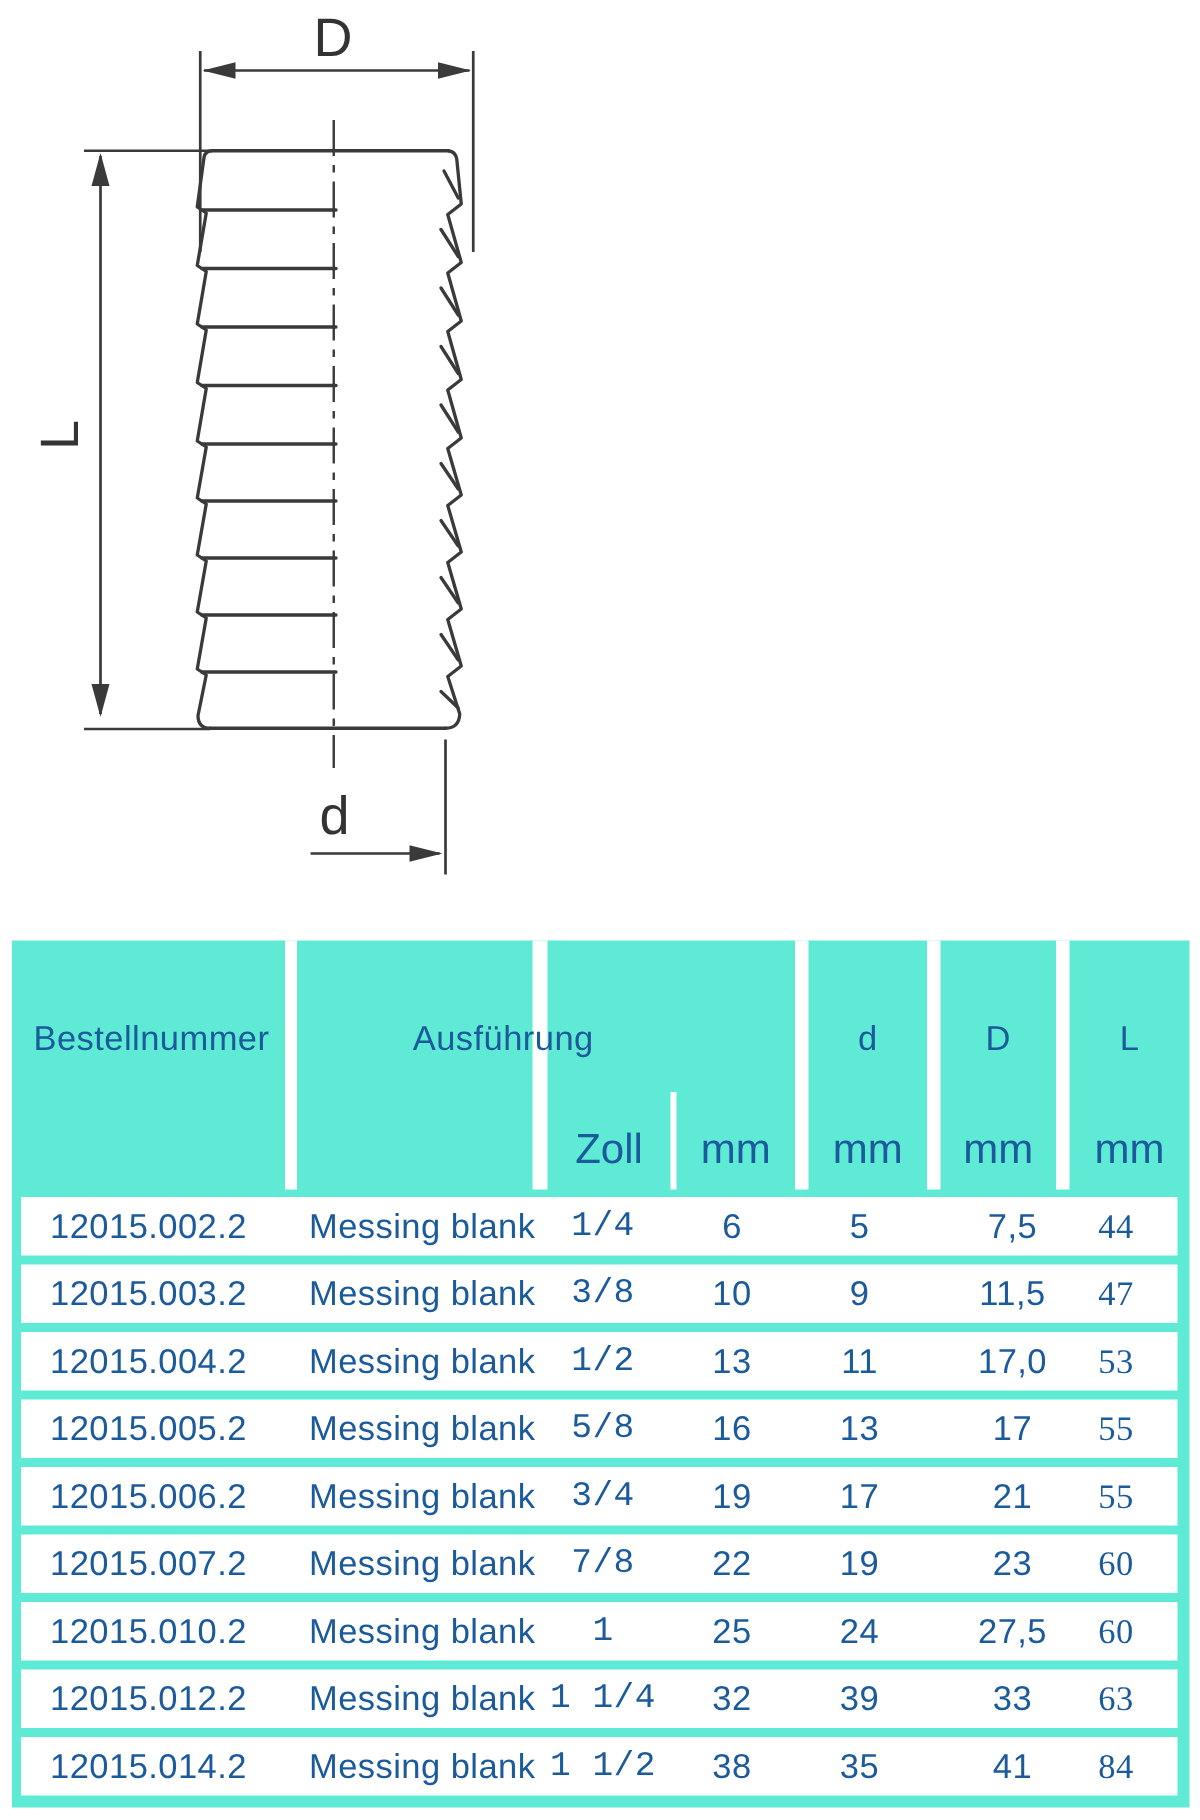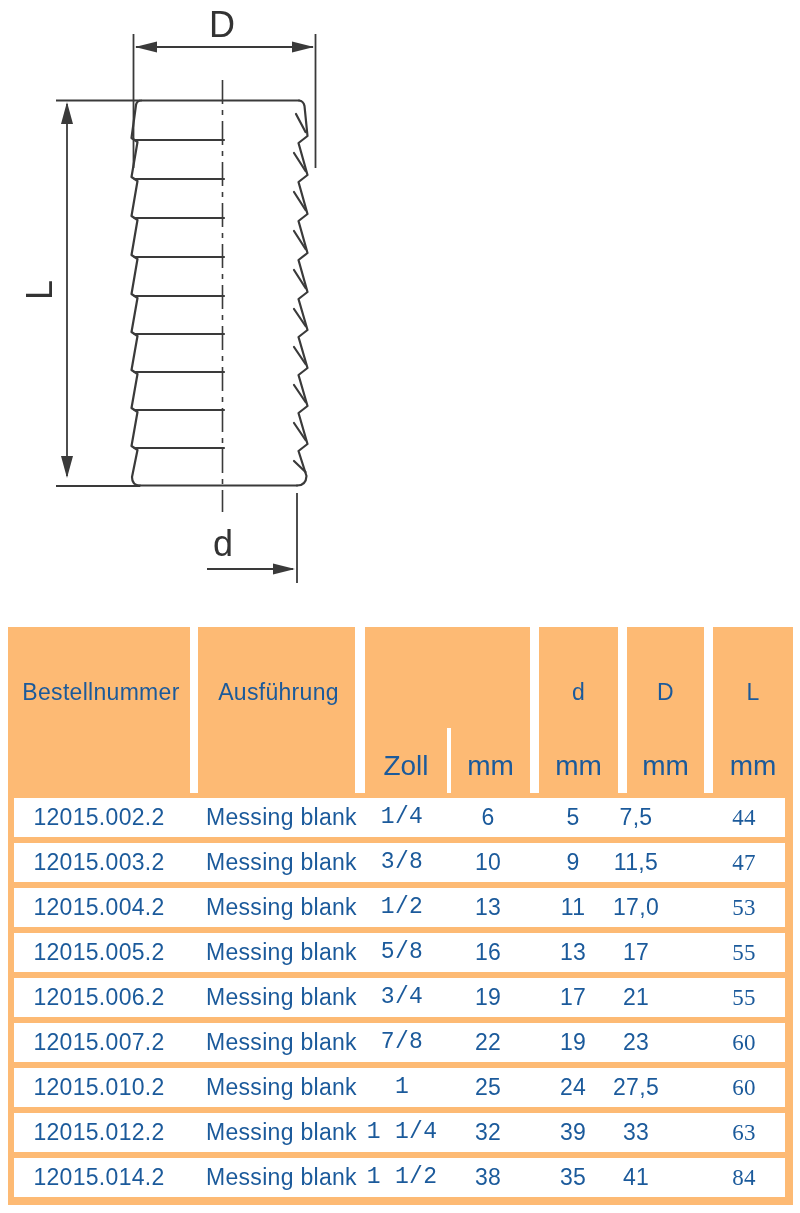--- a/index.html
+++ b/index.html
@@ -1,39 +1,39 @@
 <!DOCTYPE html>
 <html><head>
 <meta charset="utf-8">
 <style>
   html,body{margin:0;padding:0;background:#fff;}
   .page{position:relative;width:800px;height:1213px;background:#ffffff;overflow:hidden;
         font-family:"Liberation Sans", sans-serif;}
   .drawing{position:absolute;left:0;top:0;}
 
   
-  .tableC{position:absolute;left:8px;top:627px;width:785px;height:578px;background:#fdba74;}
+  .tableC{position:absolute;left:8px;top:627px;width:785px;height:578px;background:#5eead4;}
   .hgap{position:absolute;top:0;height:166px;background:#ffffff;}
   .g1{left:182px;width:8px;} .g2{left:347px;width:10px;} .g3{left:522px;width:9px;}
   .g4{left:610px;width:9px;} .g5{left:696px;width:9px;}
   .subgap{position:absolute;left:439px;top:101px;width:4px;height:65px;background:#ffffff;}
   .hlabel{position:absolute;top:50px;height:30px;line-height:30px;text-align:center;
           color:#1b5a9b;font-size:23px;letter-spacing:0.3px;}
   .hsub{position:absolute;top:124px;height:30px;line-height:30px;text-align:center;
         color:#1b5a9b;font-size:28px;}
-  .hl1{left:4px;width:178px;} .hl2{left:178px;width:185px;} .hl3{left:357px;width:165px;}
+  .hl1{left:4px;width:178px;} .hl2{left:190px;width:185px;padding-left:45px;} .hl3{left:357px;width:165px;}
   .hl4{left:531px;width:79px;} .hl5{left:619px;width:77px;} .hl6{left:705px;width:80px;}
   .su0{left:357px;width:82px;} .su1{left:443px;width:79px;} .su2{left:531px;width:79px;}
   .su3{left:619px;width:77px;} .su4{left:705px;width:80px;}
   .rows{position:absolute;left:0;top:0;width:785px;height:603px;}
   .trow{position:absolute;left:6px;width:771px;height:39px;background:#ffffff;}
   .tcell{position:absolute;top:0;height:39px;line-height:39px;text-align:center;
          color:#1b5a9b;font-size:23px;letter-spacing:0.3px;white-space:nowrap;}
   .c0{left:0;width:170px;} .c1{left:192px;width:150px;} .c2{left:333px;width:110px;font-family:Liberation Mono, monospace;}
-  .c3{left:419px;width:110px;} .c4{left:504px;width:110px;} .c5{left:567px;width:110px;}
+  .c3{left:419px;width:110px;} .c4{left:504px;width:110px;} .c5{left:606px;width:110px;}
   .c6{left:690px;width:80px;font-family:Liberation Serif, serif;}
 
   
   .oline{stroke:#3a3a3a;stroke-width:2.2;fill:none;stroke-linejoin:round;stroke-linecap:round;}
   .dline{stroke:#3a3a3a;stroke-width:1.8;fill:none;}
   .arrow{fill:#3a3a3a;stroke:none;}
   .cline{stroke:#3a3a3a;stroke-width:1.6;fill:none;stroke-dasharray:24 6 5 6;}
   .dimtext{fill:#333333;font-family:"Liberation Sans", sans-serif;font-size:36px;}
 </style>
 </head>

